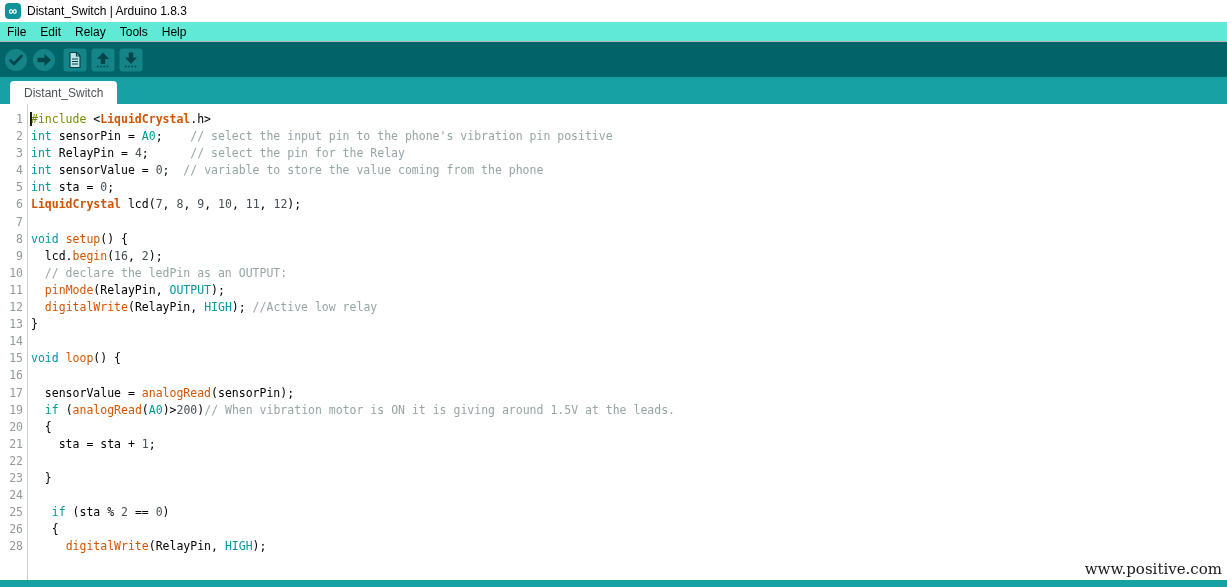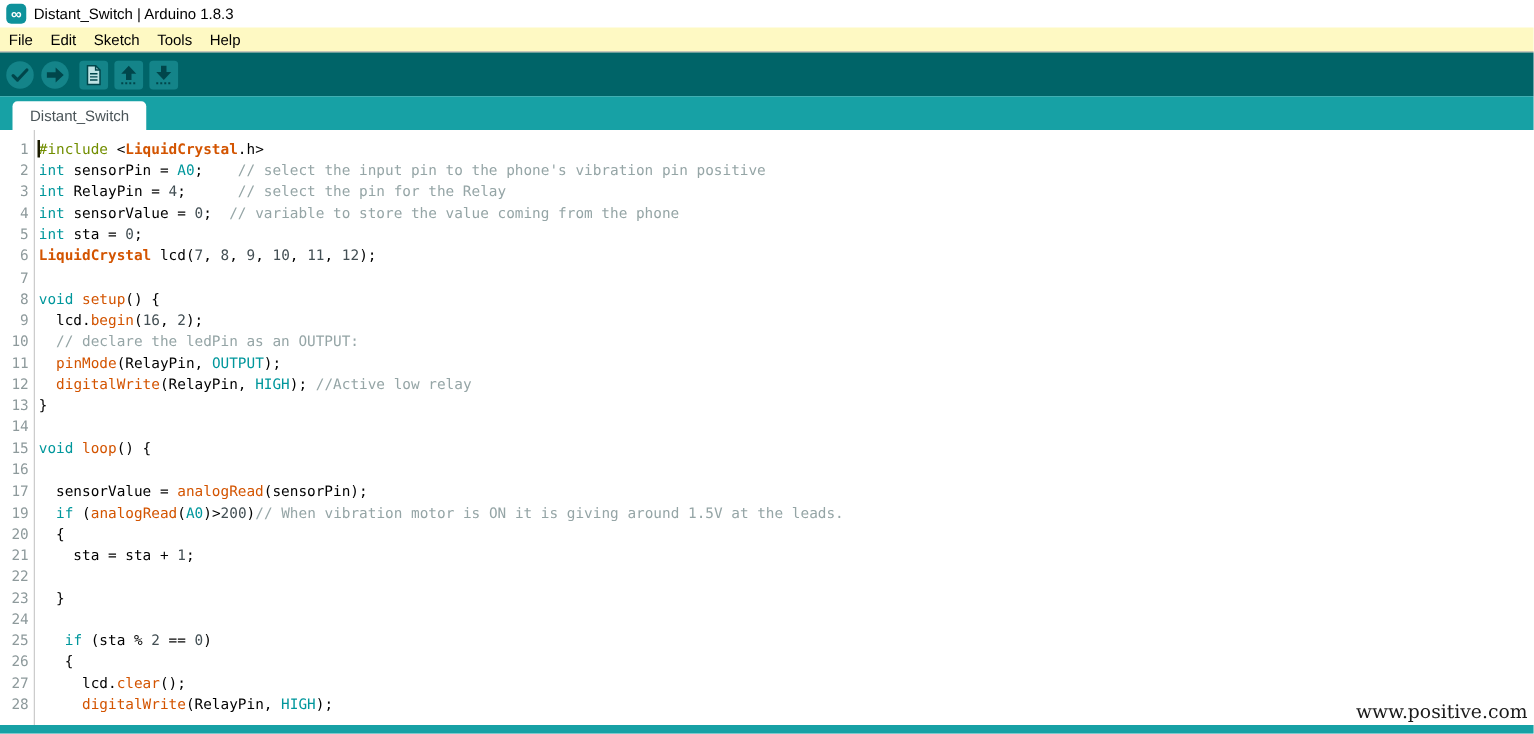--- a/index.html
+++ b/index.html
@@ -8,21 +8,21 @@
   .window { width:1227px; height:587px; display:flex; flex-direction:column; position:relative; }
 
   
   .titlebar { height:22px; background:#ffffff; display:flex; align-items:center; padding-left:5px; flex:0 0 auto; }
   .app-icon { width:16px; height:16px; border-radius:4px; background:#0e929b; color:#ffffff;
               display:flex; align-items:center; justify-content:center;
               font-size:12px; font-weight:bold; line-height:1; margin-right:6px; }
   .title-text { font-size:12px; color:#000000; }
 
   
-  .menubar { height:20px; background:#fef9c3; display:flex; align-items:center; padding-left:0;
+  .menubar { height:20px; background:#5eead4; display:flex; align-items:center; padding-left:0;
              border-bottom:1px solid #b5b5b5; flex:0 0 auto; }
   .menu-item { font-size:12px; color:#000000; padding:2px 7px; cursor:default; }
 
   
   .toolbar { height:35px; background:#006468; display:flex; align-items:center; padding-left:4px; flex:0 0 auto; }
   .tbtn { width:24px; height:24px; border:none; padding:0; background:transparent; cursor:pointer; }
   .tbtn svg { display:block; }
   .tbtn.gap { margin-left:4px; }
   .tbtn.biggap { margin-left:7px; }
 
@@ -62,21 +62,21 @@
 <div class="window">
 
   <div class="titlebar">
     <span class="app-icon">∞</span>
     <span class="title-text">Distant_Switch | Arduino 1.8.3</span>
   </div>
 
   <div class="menubar">
     <span class="menu-item">File</span>
     <span class="menu-item">Edit</span>
-    <span class="menu-item">Sketch</span>
+    <span class="menu-item">Relay</span>
     <span class="menu-item">Tools</span>
     <span class="menu-item">Help</span>
   </div>
 
   <div class="toolbar">
     <button class="tbtn" title="">
       <svg width="24" height="24" viewBox="0 0 24 24">
         <circle cx="12" cy="12" r="11" fill="#148489"></circle>
         <path d="M6.5 12.5 L10 16 L17.5 8" fill="none" stroke="#00464b" stroke-width="2.6" stroke-linecap="round" stroke-linejoin="round"></path>
       </svg>
@@ -136,21 +136,20 @@
         <div class="line"><span class="lnum">16</span><span class="lcode"></span></div>
         <div class="line"><span class="lnum">17</span><span class="lcode"><span class="s-txt">  sensorValue = </span><span class="s-fn">analogRead</span><span class="s-txt">(sensorPin);</span></span></div>
         <div class="line"><span class="lnum">19</span><span class="lcode"><span class="s-txt">  </span><span class="s-typ">if</span><span class="s-txt"> (</span><span class="s-fn">analogRead</span><span class="s-txt">(</span><span class="s-lit">A0</span><span class="s-txt">)&gt;</span><span class="s-num">200</span><span class="s-txt">)</span><span class="s-com">// When vibration motor is ON it is giving around 1.5V at the leads.</span></span></div>
         <div class="line"><span class="lnum">20</span><span class="lcode"><span class="s-txt">  {</span></span></div>
         <div class="line"><span class="lnum">21</span><span class="lcode"><span class="s-txt">    sta = sta + </span><span class="s-num">1</span><span class="s-txt">;</span></span></div>
         <div class="line"><span class="lnum">22</span><span class="lcode"></span></div>
         <div class="line"><span class="lnum">23</span><span class="lcode"><span class="s-txt">  }</span></span></div>
         <div class="line"><span class="lnum">24</span><span class="lcode"></span></div>
         <div class="line"><span class="lnum">25</span><span class="lcode"><span class="s-txt">   </span><span class="s-typ">if</span><span class="s-txt"> (sta % </span><span class="s-num">2</span><span class="s-txt"> == </span><span class="s-num">0</span><span class="s-txt">)</span></span></div>
         <div class="line"><span class="lnum">26</span><span class="lcode"><span class="s-txt">   {</span></span></div>
-        <div class="line"><span class="lnum">27</span><span class="lcode"><span class="s-txt">     lcd.</span><span class="s-fn">clear</span><span class="s-txt">();</span></span></div>
         <div class="line"><span class="lnum">28</span><span class="lcode"><span class="s-txt">     </span><span class="s-fn">digitalWrite</span><span class="s-txt">(RelayPin, </span><span class="s-lit">HIGH</span><span class="s-txt">);</span></span></div>
       </div>
     <div class="caret"></div>
   </div>
 
   <div class="status-strip"></div>
 
   <div class="watermark">www.positive.com</div>
 
 </div>

